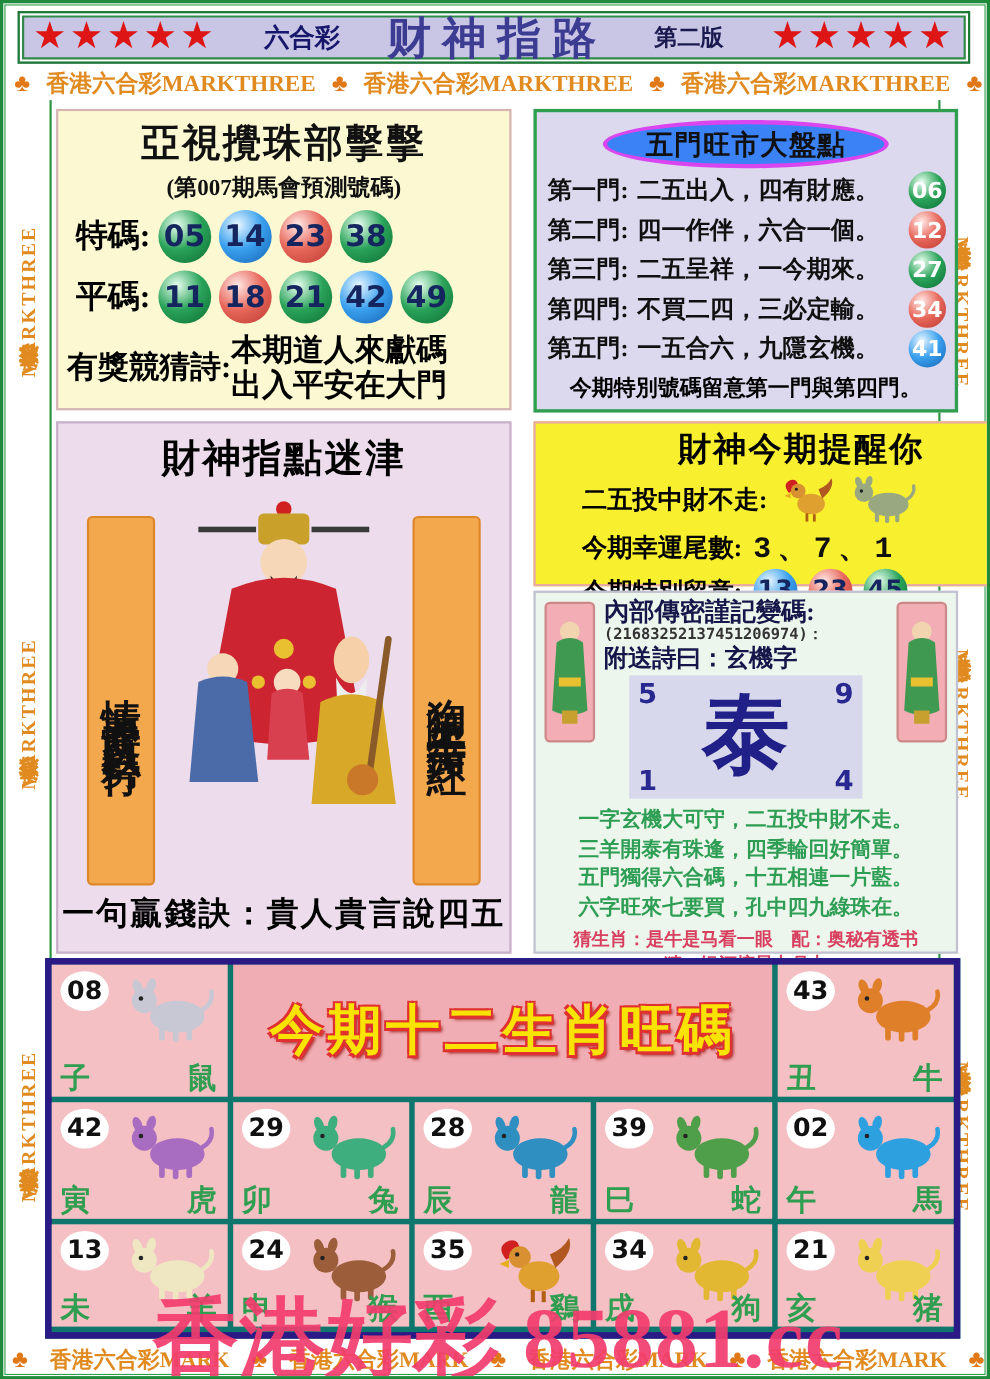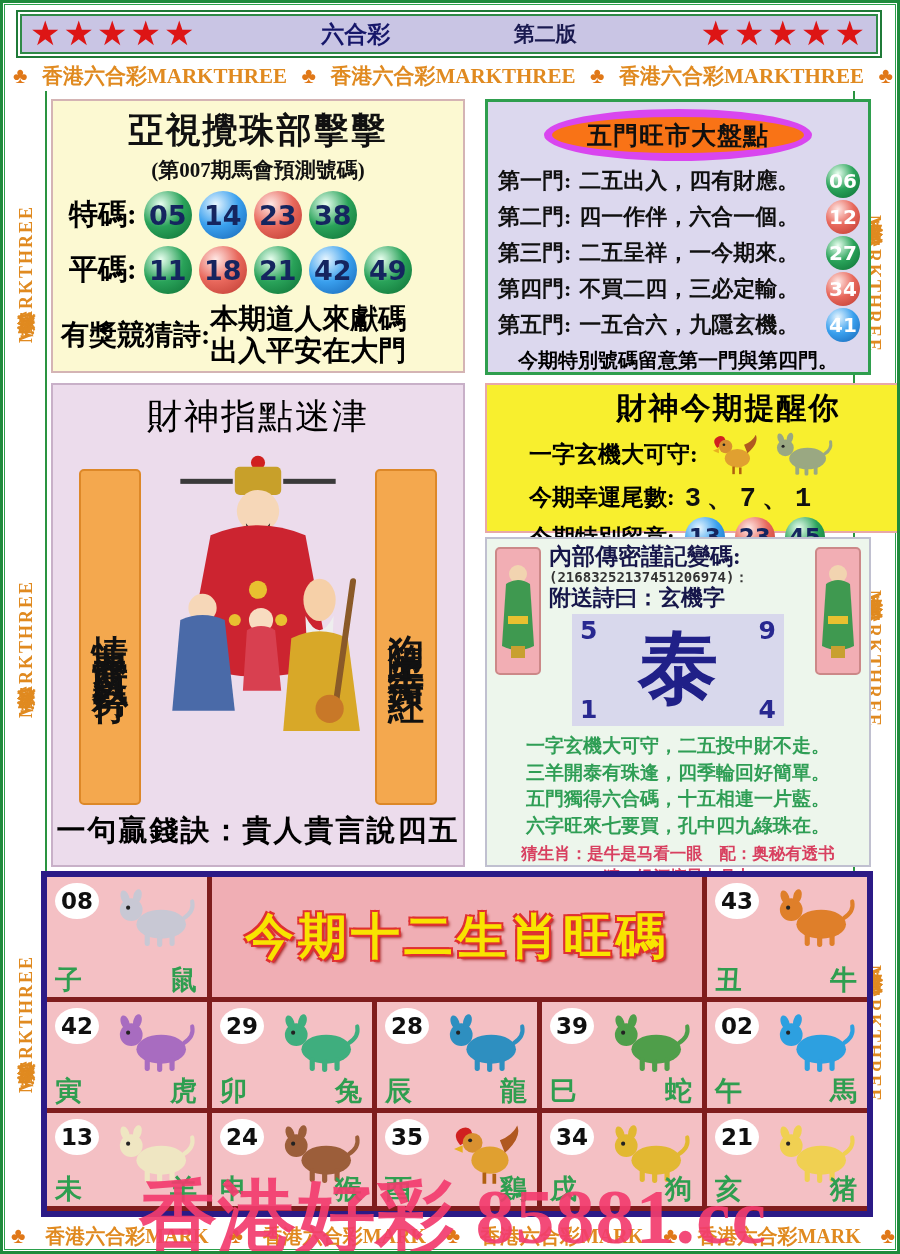--- a/index.html
+++ b/index.html
@@ -44,32 +44,32 @@
   .pA-title{font-size:35px;font-weight:bold;color:#111;margin-top:6px;letter-spacing:2px;}
   .pA-sub{font-size:21px;font-weight:bold;color:#111;margin-top:2px;}
   .pA-row{display:flex;align-items:center;gap:7px;padding-left:16px;margin-top:7px;text-align:right;}
   .pA-label{font-size:29px;font-weight:bold;white-space:nowrap;}
   .pA-poem{display:flex;align-items:center;margin-top:9px;padding-left:8px;font-size:28px;font-weight:bold;line-height:1.15;}
   .pA-poem .lines{text-align:left;white-space:nowrap;}
 
   
   .panelC{position:absolute;left:482px;top:96px;width:386px;height:276px;background:#dcd8ee;
     border:3px solid #2f9e4e;box-sizing:border-box;}
-  .pC-oval{width:252px;height:36px;margin:7px auto 3px;background:#f97316;border:8px solid #d946ef;
+  .pC-oval{width:252px;height:36px;margin:7px auto 3px;background:#3b82f6;border:4px solid #d946ef;
     border-radius:50%;display:flex;align-items:center;justify-content:center;
     font-size:25px;font-weight:bold;color:#101010;letter-spacing:1px;}
   .pC-row{display:flex;align-items:center;padding:0 8px 0 10px;margin-top:2px;font-weight:bold;font-size:22px;color:#101010;}
   .pC-door{white-space:nowrap;}
   .pC-text{flex:1;text-align:left;margin-left:8px;white-space:nowrap;}
   .pC-foot{text-align:center;font-size:20px;font-weight:bold;margin-top:5px;}
 
   
   .panelB{position:absolute;left:48px;top:380px;width:414px;height:484px;background:#ecdcec;
     border:2px solid #c8b0c8;box-sizing:border-box;}
-  .pB-title{text-align:center;font-size:35px;font-weight:normal;margin-top:8px;letter-spacing:2px;}
+  .pB-title{text-align:center;font-size:35px;font-weight:bold;margin-top:8px;letter-spacing:2px;}
   .pB-col{position:absolute;top:84px;width:58px;height:332px;background:#f4a84e;border:2px solid #dd8828;border-radius:5px;
     display:flex;align-items:center;justify-content:center;}
   .pB-col.l{left:26px;}  .pB-col.r{right:26px;}
   .pB-vtext{writing-mode:vertical-rl;text-orientation:upright;font-size:36px;font-weight:bold;color:#111;letter-spacing:9px;line-height:1;}
   .pB-art{position:absolute;left:50%;top:62px;transform:translateX(-50%);}
   .pB-foot{position:absolute;bottom:14px;width:100%;text-align:center;font-size:29px;font-weight:bold;letter-spacing:2px;}
 
   
   .panelD{position:absolute;left:482px;top:380px;width:459px;height:150px;background:#f8ef2e;
     border:2px solid #e8a8a8;box-sizing:border-box;padding-left:28px;}
@@ -90,21 +90,21 @@
   .tai-box{position:relative;width:212px;height:112px;margin:3px auto 0;background:#d8d8ec;}
   .tai-corner{position:absolute;font-family:"DejaVu Sans",sans-serif;font-size:25px;font-weight:bold;color:#282890;line-height:1;}
   .tai-corner.tl{left:8px;top:4px;} .tai-corner.tr{right:8px;top:4px;}
   .tai-corner.bl{left:8px;bottom:4px;} .tai-corner.br{right:8px;bottom:4px;}
   .tai-char{position:absolute;left:0;right:0;top:50%;transform:translateY(-52%);text-align:center;
     font-size:80px;font-weight:bold;color:#202088;line-height:1;}
   .pE-green{margin-top:7px;text-align:center;color:#2f9e55;font-size:19px;font-weight:bold;line-height:1.4;}
   .pE-red{margin-top:4px;text-align:center;color:#d84060;font-size:16.5px;font-weight:bold;line-height:1.35;}
 
   
-  .grid{position:absolute;left:38px;top:868px;width:832px;height:346px;background:#7f1d1d;border:6px solid #2b1a86;
+  .grid{position:absolute;left:38px;top:868px;width:832px;height:346px;background:#0f766e;border:6px solid #2b1a86;
     box-sizing:border-box;display:grid;grid-template-columns:repeat(5,1fr);grid-template-rows:120px 106px 93px;gap:5px;}
   .cell{position:relative;background:#f4c0c4;overflow:hidden;}
   .banner-cell{grid-column:2/5;background:#f0aeb4;display:flex;align-items:center;justify-content:center;}
   .banner-text{font-size:49px;font-weight:bold;color:#f8e400;letter-spacing:4px;white-space:nowrap;
     text-shadow:2px 2px 0 #e03030,-2px -2px 0 #e03030,2px -2px 0 #e03030,-2px 2px 0 #e03030,3px 3px 3px #a02020;}
   .cell .num{position:absolute;top:6px;left:8px;width:44px;height:36px;background:#fff;border-radius:50%;
     display:flex;align-items:center;justify-content:center;font-family:"DejaVu Sans",sans-serif;font-size:23px;font-weight:bold;color:#101010;}
   .cell .animal-svg{position:absolute;right:8px;top:10px;width:88px;height:62px;}
   .cell .branch{position:absolute;left:8px;bottom:3px;color:#2f9e50;font-size:27px;font-weight:bold;line-height:1;}
   .cell .beast{position:absolute;right:10px;bottom:3px;color:#2f9e50;font-size:27px;font-weight:bold;line-height:1;}
@@ -170,20 +170,21 @@
       <circle cx="186" cy="258" r="14" fill="#c87828"></circle>
     </symbol>
   </defs>
 </svg>
 
 <div class="page">
 
   <div class="titlebar">
     <span class="stars">★★★★★</span>
     <span class="title-small">六合彩</span>
+    <span class="title-main">财神指路</span>
     <span class="title-edition">第二版</span>
     <span class="stars">★★★★★</span>
   </div>
 
   <div class="brandstrip">
     <span class="clover">♣</span>
     <span>香港六合彩MARKTHREE</span>
     <span class="clover">♣</span>
     <span>香港六合彩MARKTHREE</span>
     <span class="clover">♣</span>
@@ -269,21 +270,21 @@
       </svg>
     <div class="pB-col r">
       <span class="pB-vtext">狗隨主子街頭紅</span>
     </div>
     <div class="pB-foot">一句贏錢訣：貴人貴言說四五</div>
   </div>
 
   <div class="panelD">
     <div class="pD-title">財神今期提醒你</div>
     <div class="pD-row">
-      <span>一字玄機大可守:</span>
+      <span>二五投中財不走:</span>
       <svg width="52" height="42" viewBox="0 0 60 50">
           <use href="#bird"></use>
         </svg>
       <svg width="66" height="46" viewBox="0 0 80 60" style="color:#9aa882">
           <use href="#zoo"></use>
         </svg>
     </div>
     <div class="pD-row">
       <span>今期幸運尾數:</span>
       <span class="pD-tail">3、7、1</span>

